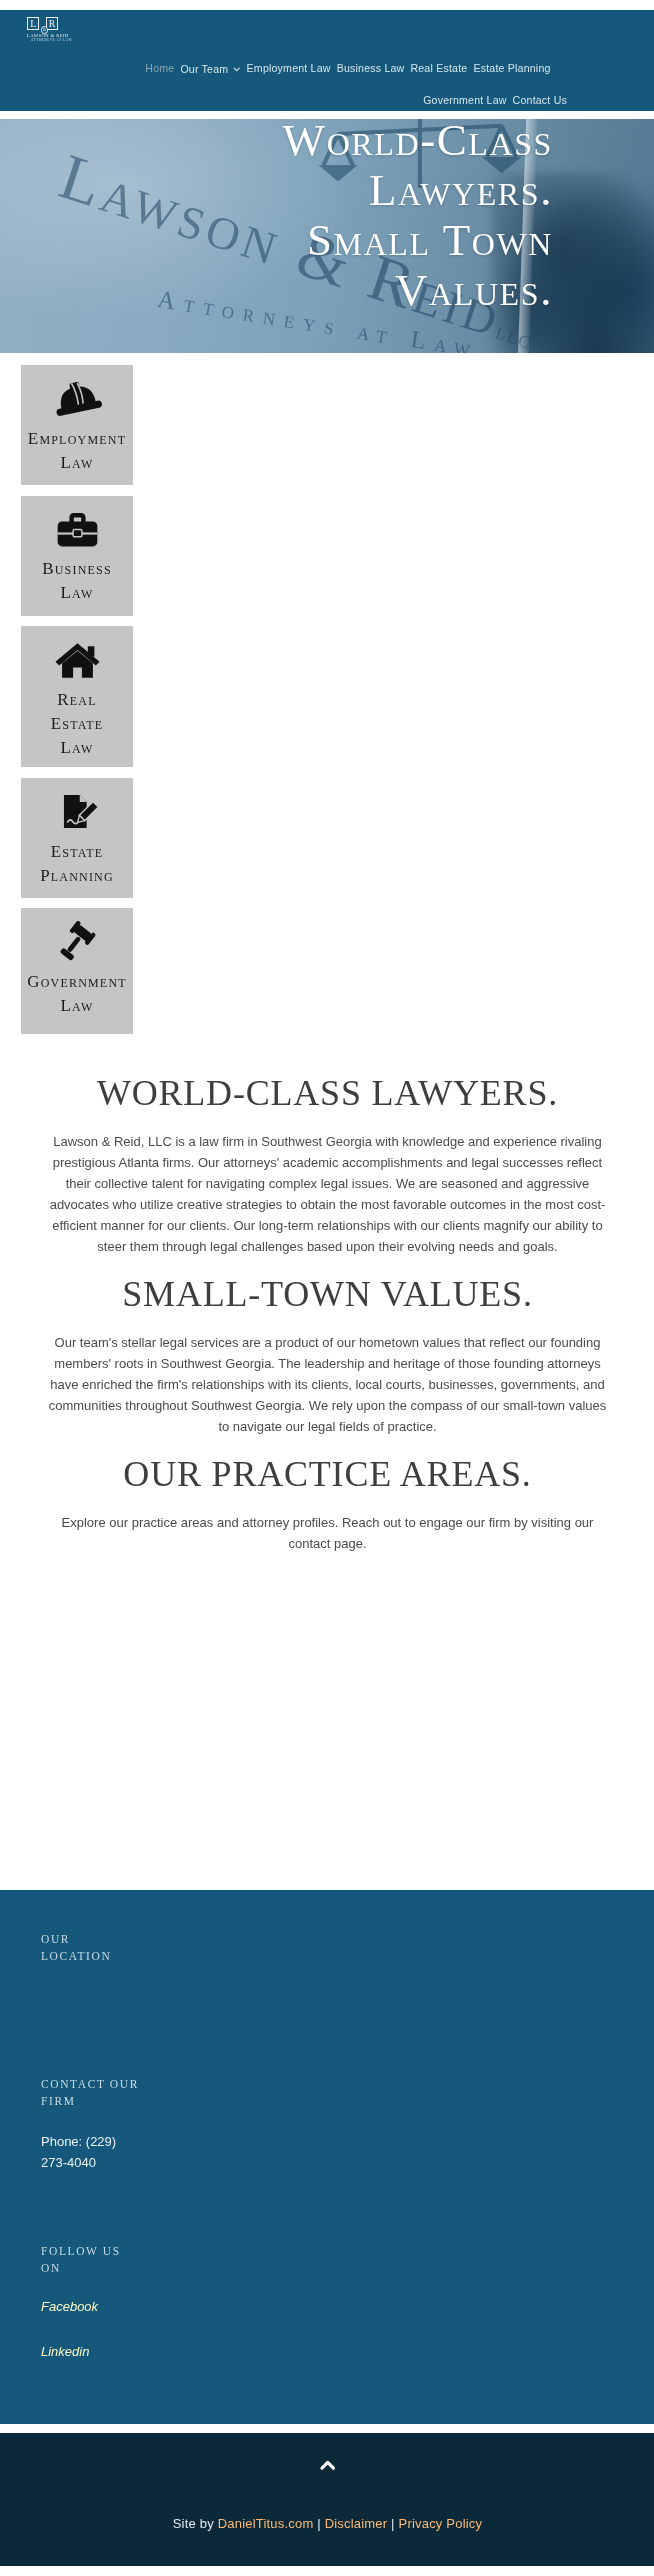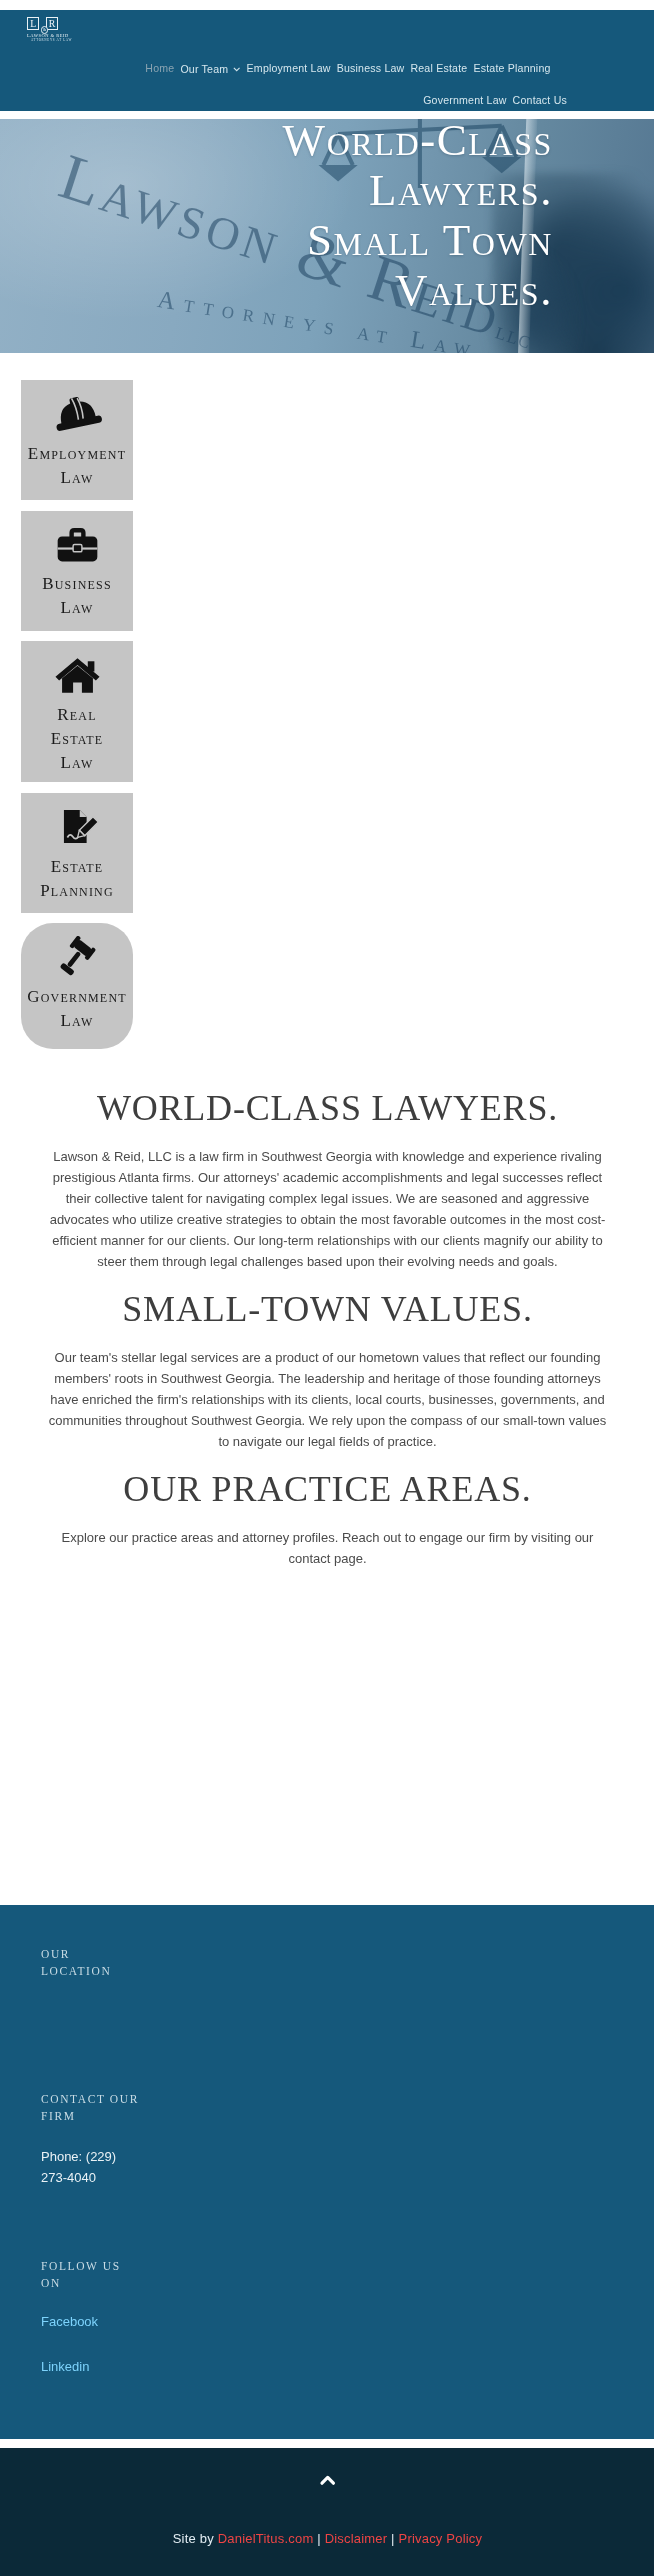--- a/index.html
+++ b/index.html
@@ -55,25 +55,25 @@
     transform-origin:left top; font-family:"Liberation Serif", serif; font-variant:small-caps;
     font-size:24.6px; letter-spacing:9px; color:rgba(30,68,98,0.55); white-space:nowrap; }
   .scales { position:absolute; left:315px; top:-3.3px; opacity:0.5; }
   .hero-title { position:absolute; right:102px; top:-4.1px; text-align:right;
     font-family:"Liberation Serif", serif; font-variant:small-caps; font-weight:400;
     font-size:45px; line-height:50px; letter-spacing:1.6px; color:#ffffff;
     text-shadow:0 0.8px 2.5px rgba(20,45,65,0.25); }
   .hero-title span { display:block; }
 
   
-  .tiles { margin:27px 0 0 21px; width:97px; }
+  .tiles { margin:12px 0 0 21px; width:97px; }
   .tile { width:112px; background:#c5c5c5; margin-bottom:10.6px; display:flex; flex-direction:column;
     align-items:center; padding-top:12.3px; cursor:pointer; }
   .tile:last-child { margin-bottom:0; }
-  .t-h147 { height:120px; } .t-h172 { height:141px; } .t-h146 { height:120px; } .t-h154 { height:126px;border-radius:32px; }
+  .t-h147 { height:120px; } .t-h172 { height:141px; } .t-h146 { height:120px; } .t-h154 { height:126px; }
   .tile .icon { height:43px; display:flex; align-items:center; justify-content:center; }
   .tile-label { margin-top:6.5px; text-align:center; font-family:"Liberation Serif", serif;
     font-variant:small-caps; font-size:17px; line-height:24px; color:#1b1b1b;
     letter-spacing:1.2px; white-space:nowrap; }
   .tile-label span { display:block; }
 
   
   .sections { width:565px; margin:0 auto; text-align:center; height:545px; overflow:hidden;
     padding-top:43px; }
   .sections h2 { font-family:"Liberation Serif", serif; font-weight:500; font-size:36px;
@@ -86,33 +86,33 @@
 
   
   .site-footer { height:534px; background:#15587B; padding:41px 0 0 41px; }
   .f-heading { font-family:"Liberation Serif", serif; font-size:11.5px; line-height:17px;
     letter-spacing:1.6px; color:#c9dce5; width:98px; }
   .f-text { font-size:13px; line-height:21px; color:#eaf2f6; width:102px; }
   .f-loc-text { margin-top:17px; }
   .f-contact-heading { margin-top:111px; }
   .f-phone { margin-top:21px; }
   .f-follow-heading { margin-top:70px; }
-  .f-social { display:block; margin-top:22px; font-size:13px; line-height:16.4px; color:#7dd3fc;
-    text-decoration:none; cursor:pointer; }
+  .f-social { display:block; margin-top:22px; font-size:13px; line-height:16.4px; color:#fef9c3;
+    text-decoration:none; cursor:pointer;font-style:italic; }
   .f-social.second { margin-top:28px; }
 
   .gap2 { height:8.2px; background:#fff; }
 
   
   .bottom-bar { height:133px; background:#0b2938; position:relative; }
   .to-top { position:absolute; left:50%; top:23px; transform:translateX(-50%); background:none;
     border:none; cursor:pointer; padding:3.3px; }
   .credits { position:absolute; top:83px; width:100%; text-align:center; font-size:13px;
     color:#e3edf3; letter-spacing:0.2px; }
-  .credits a { color:#ef4444; text-decoration:none; cursor:pointer; }
+  .credits a { color:#fdba74; text-decoration:none; cursor:pointer; }
   .bottom-strip { height:5.7px; background:#fff; }
 </style>
 </head>
 <body>
 
 <div class="page">
 
   <div class="top-strip"></div>
 
   <header class="site-header">

